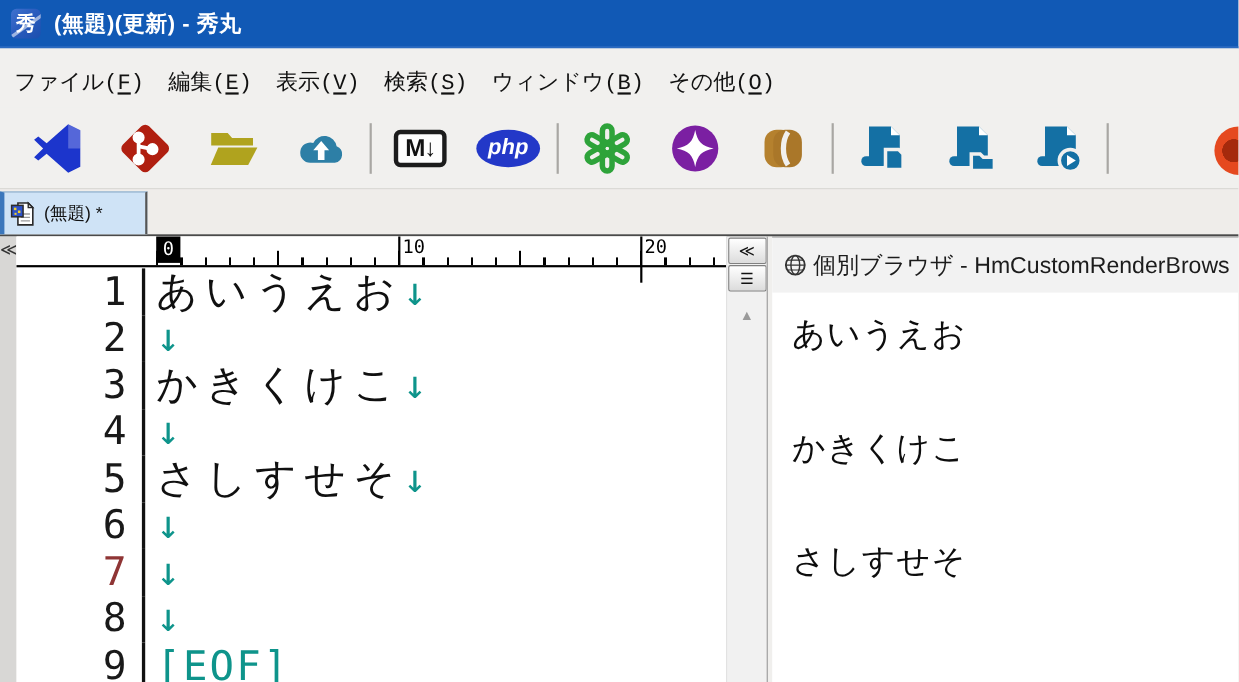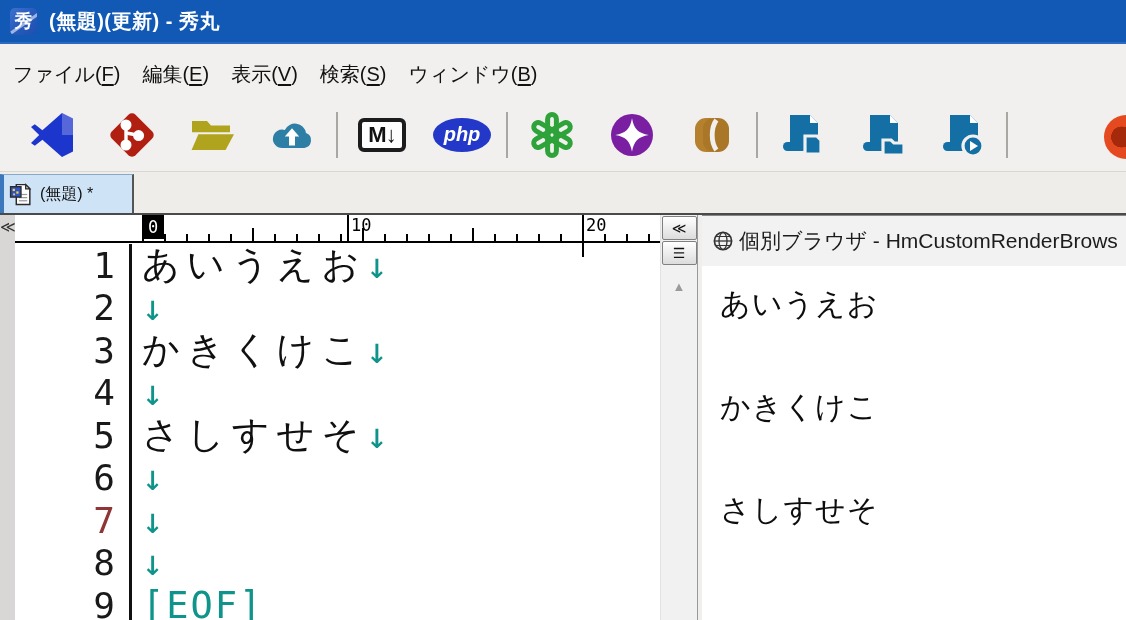--- a/index.html
+++ b/index.html
@@ -13,21 +13,21 @@
     background:linear-gradient(135deg,#3f72cf 0%,#2a5cbe 45%,#1c4fae 100%);
     color:#fff; font-size:18px; font-weight:bold; display:flex; align-items:center;
     justify-content:center; position:relative; overflow:hidden; }
   .app-icon::after { content:""; position:absolute; left:-4px; top:13px; width:40px; height:3px;
     background:rgba(255,255,255,.55); transform:rotate(-35deg); }
   .title-text { color:#fff; font-size:20px; margin-left:12px; letter-spacing:.5px;font-weight:bold; }
 
   
   .menubar { height:54px; background:#f1f0ee; display:flex; align-items:flex-end;
     padding:0 0 8px 2px; }
-  .menu-item { font-size:20px; color:#111; padding:2px 11px; cursor:default; white-space:nowrap; }
+  .menu-item { font-size:20px; color:#111; padding:2px 11px; cursor:default; white-space:nowrap;font-family:Liberation Mono, monospace; }
   .menu-item .mn { text-decoration:underline; text-underline-offset:3px; }
 
   
   .toolbar { height:74px; background:#f1f0ee; display:flex; align-items:center;
     padding-left:12px; border-bottom:1px solid #d9d7d3; position:relative; overflow:hidden; }
   .tb-btn { width:80px; height:56px; display:flex; align-items:center; justify-content:center; }
   .tb-btn svg { width:48px; height:48px; }
   .tb-sep { width:2px; height:46px; background:#a9a7a3; margin:0 4px; }
   .md-box { width:48px; height:34px; border:4px solid #1c1c1c; border-radius:6px;
     background:#fdfdfd; color:#111; font-weight:bold; font-size:22px; display:flex;
@@ -55,21 +55,21 @@
   .ruler { height:28px; border-bottom:2px solid #000; position:relative; background:#fff;
     background-image:
       repeating-linear-gradient(to right,#000 0 2px,transparent 2px 110px),
       repeating-linear-gradient(to right,#000 0 2px,transparent 2px 22px);
     background-size:calc(100% - 127px) 13px, calc(100% - 127px) 7px;
     background-position:127px bottom, 127px bottom; background-repeat:no-repeat; }
   .ruler-num { position:absolute; top:0; font-family:"DejaVu Sans Mono",monospace;
     font-size:17px; color:#000; line-height:21px; }
   .ruler-zero { left:127px; width:22px; background:#000; color:#fff; text-align:center;
     height:24px; line-height:24px; }
-  .ruler-10 { left:332px; border-left:2px solid #000; padding-left:2px; height:26px; }
+  .ruler-10 { left:347px; border-left:2px solid #000; padding-left:2px; height:26px; }
   .ruler-20 { left:567px; border-left:2px solid #000; padding-left:2px; height:42px; }
 
   .ed-lines { padding-top:1px; font-family:"DejaVu Sans Mono",monospace; }
   .ed-line { height:42.5px; display:flex; align-items:center; }
   .ln { width:117px; padding-right:14px; border-right:3px solid #111; text-align:right;
     font-size:36px; color:#191919; height:100%; display:flex; align-items:center;
     justify-content:flex-end; }
   .ln.current { color:#8f3535; }
   .txt { font-size:37px; color:#101010; margin-left:10px; letter-spacing:7px; white-space:pre; }
   .txt.eof { color:#0e948b; letter-spacing:2px; }
@@ -100,20 +100,21 @@
   <div class="app-icon">秀</div>
   <div class="title-text">(無題)(更新) - 秀丸</div>
 </div>
 
 <div class="menubar">
   <div class="menu-item"><span>ファイル(</span><span class="mn">F</span><span>)</span></div>
   <div class="menu-item"><span>編集(</span><span class="mn">E</span><span>)</span></div>
   <div class="menu-item"><span>表示(</span><span class="mn">V</span><span>)</span></div>
   <div class="menu-item"><span>検索(</span><span class="mn">S</span><span>)</span></div>
   <div class="menu-item"><span>ウィンドウ(</span><span class="mn">B</span><span>)</span></div>
+  <div class="menu-item"><span>その他(</span><span class="mn">O</span><span>)</span></div>
 </div>
 
 <div class="toolbar">
   <div class="tb-btn">
     <svg viewBox="0 0 24 24">
       <path fill="#1c35cc" d="M17 1 L7.2 9.6 L3.4 6.6 L1.5 8 L5.6 12 L1.5 16 L3.4 17.4 L7.2 14.4 L17 23 L22.5 20.3 V3.7 Z"></path>
       <path fill="#fff" opacity=".25" d="M17 1 L22.5 3.7 V12 L17 12 Z"></path>
     </svg>
   </div>
   <div class="tb-btn">

